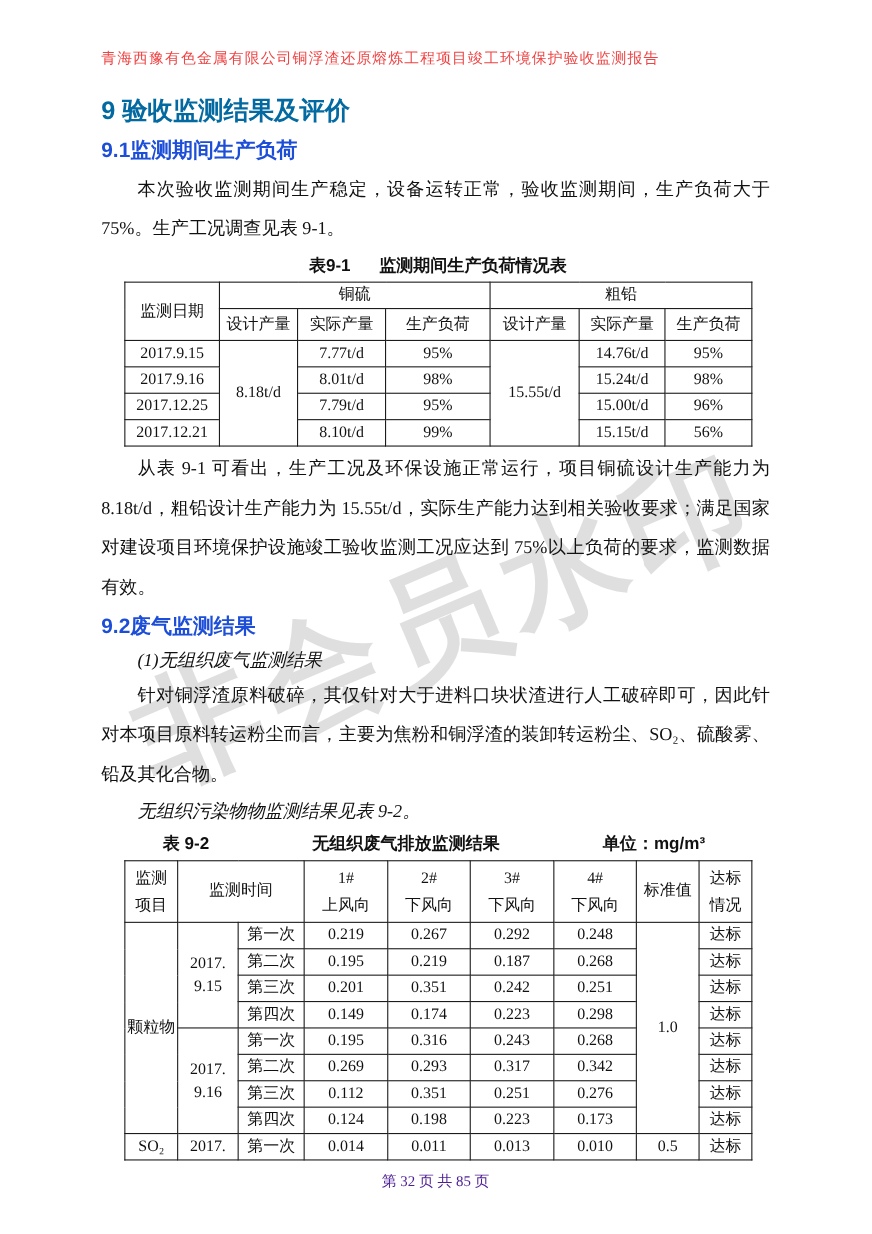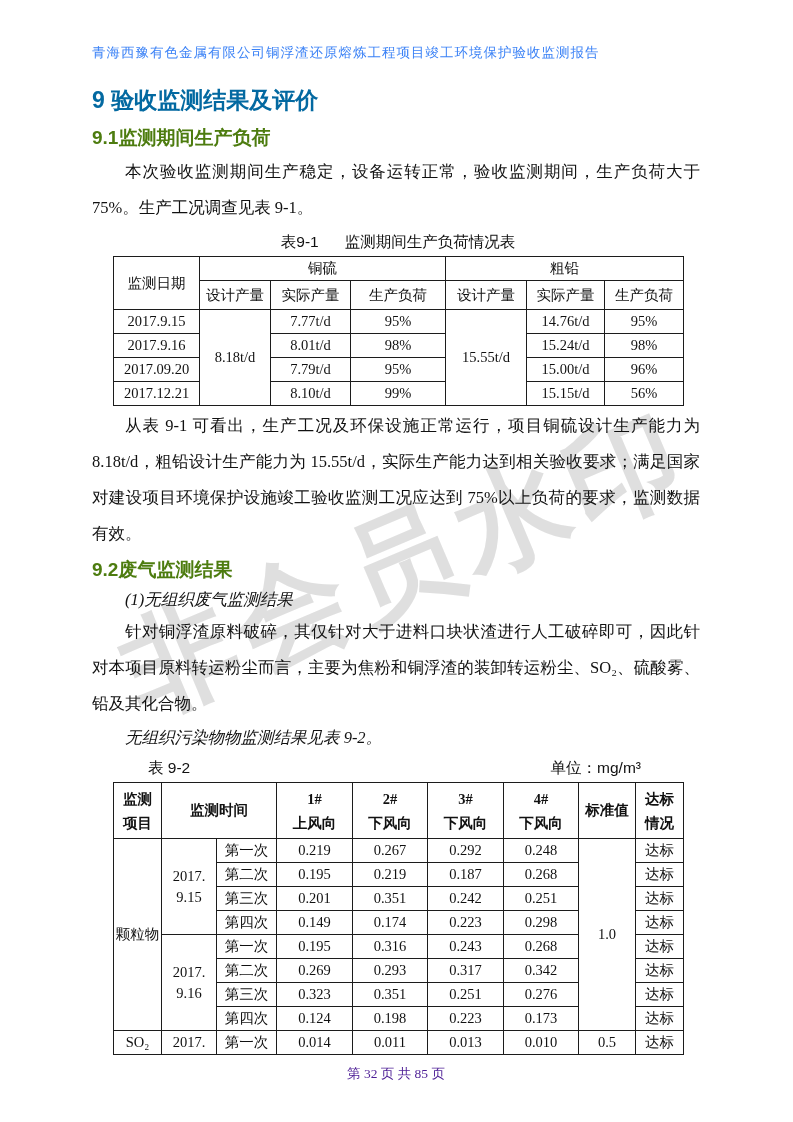--- a/index.html
+++ b/index.html
@@ -29,35 +29,35 @@
     white-space: nowrap;
     transform: rotate(-23deg);
     transform-origin: 50% 50%;
     pointer-events: none;
   }
   .doc-header {
     font-size: 13.5px;
     letter-spacing: 1px;
     height: 18px;
     line-height: 18px;
-    color: #3b82f6;
+    color: #ef4444;
   }
   h1.chapter {
     margin-top: 22px;
     font-family: "Liberation Sans", sans-serif;
     font-size: 23px; font-weight: bold;
     line-height: 32px;
     color: #0369a1;
   }
   h2.section {
     margin-top: 8px;
     font-family: "Liberation Sans", sans-serif;
     font-size: 19px; font-weight: bold;
     line-height: 28px;
-    color: #4d7c0f;
+    color: #1d4ed8;
   }
   h2.section.second { margin-top: 4px; }
   p.body-para {
     margin-top: 2px;
     font-size: 16.5px;
     line-height: 36px;
     text-align: justify;
     text-indent: 2em;
   }
   p.sub-line {
@@ -67,21 +67,21 @@
     text-indent: 2em;
     font-style: italic;
   }
   .tbl-caption {
     margin: 5px 0 3px 21px;
     width: 570px;
     display: flex;
     justify-content: center;
     align-items: flex-start;
     font-family: "Liberation Sans", sans-serif;
-    font-weight: normal;
+    font-weight: bold;
     font-size: 15.5px;
     line-height: 22px;
     gap: 26px;
   }
   .tbl-caption.split {
     justify-content: space-between;
     padding: 0 42px 0 35px;
     gap: 0;
   }
   table.doc-table {
@@ -94,21 +94,21 @@
   }
   table.doc-table td {
     border: 1px solid #1c1c1c;
     vertical-align: middle;
     padding: 0 1px;
     line-height: 1.4;
   }
   .t91 tr { height: 24px; }
   .t91 tr.hdr2 { height: 29px; }
   .t92 tr { height: 24px; }
-  .t92 tr.hdr { height: 56px; font-weight: bold; }
+  .t92 tr.hdr { height: 56px; }
   .pre { white-space: pre-line; }
   .t92 td.hcell { line-height: 24px; }
   .footer {
     margin-top: 10px;
     text-align: center;
     font-size: 13.5px;
     line-height: 18px;
     color: #4c1d95;
   }
 </style>
@@ -167,21 +167,21 @@
         <td>95%</td>
       </tr>
       <tr>
         <td>2017.9.16</td>
         <td>8.01t/d</td>
         <td>98%</td>
         <td>15.24t/d</td>
         <td>98%</td>
       </tr>
       <tr>
-        <td>2017.09.20</td>
+        <td>2017.12.25</td>
         <td>7.79t/d</td>
         <td>95%</td>
         <td>15.00t/d</td>
         <td>96%</td>
       </tr>
       <tr>
         <td>2017.12.21</td>
         <td>8.10t/d</td>
         <td>99%</td>
         <td>15.15t/d</td>
@@ -195,20 +195,21 @@
     <h2 class="section second">9.2废气监测结果</h2>
 
     <p class="sub-line">(1)无组织废气监测结果</p>
 
     <p class="body-para" style="margin-top:0">针对铜浮渣原料破碎，其仅针对大于进料口块状渣进行人工破碎即可，因此针对本项目原料转运粉尘而言，主要为焦粉和铜浮渣的装卸转运粉尘、SO₂、硫酸雾、铅及其化合物。</p>
 
     <p class="sub-line">无组织污染物物监测结果见表 9-2。</p>
 
     <div class="tbl-caption split">
       <span>表 9-2</span>
+      <span>无组织废气排放监测结果</span>
       <span>单位：mg/m³</span>
     </div>
 
     <table class="doc-table t92">
       <colgroup>
         <col style="width:48px">
           <col style="width:55px">
           <col style="width:60px">
         <col style="width:76px">
           <col style="width:75px">
@@ -283,21 +284,21 @@
       <tr>
         <td>第二次</td>
         <td>0.269</td>
         <td>0.293</td>
         <td>0.317</td>
         <td>0.342</td>
         <td>达标</td>
       </tr>
       <tr>
         <td>第三次</td>
-        <td>0.323</td>
+        <td>0.112</td>
         <td>0.351</td>
         <td>0.251</td>
         <td>0.276</td>
         <td>达标</td>
       </tr>
       <tr>
         <td>第四次</td>
         <td>0.124</td>
         <td>0.198</td>
         <td>0.223</td>

